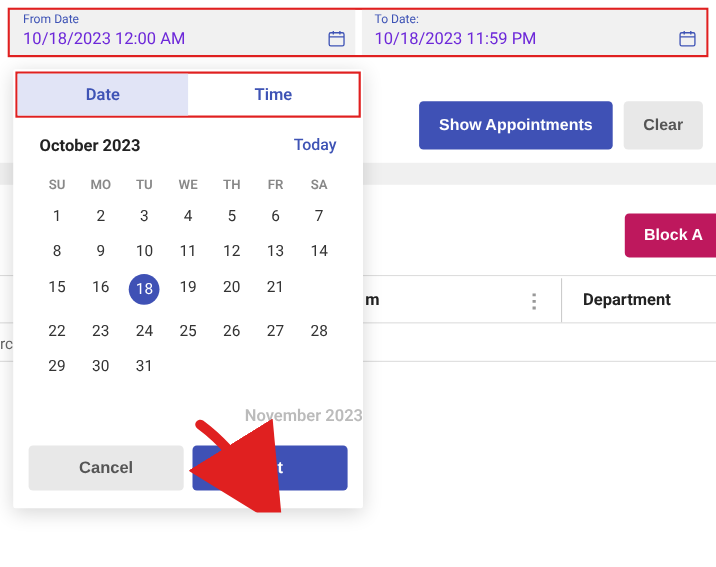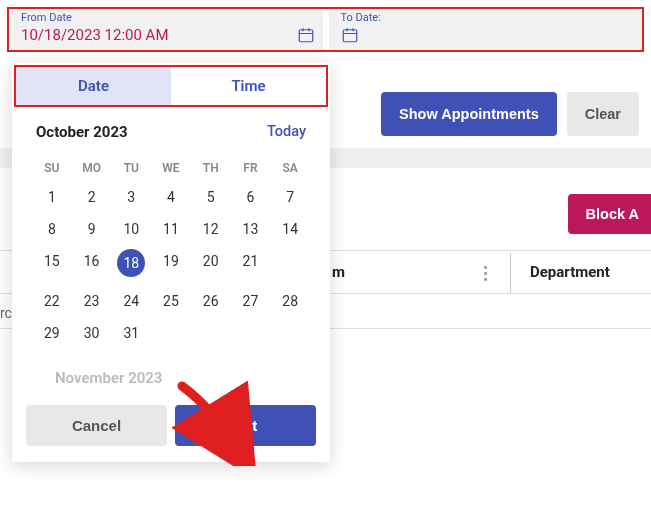--- a/index.html
+++ b/index.html
@@ -37,21 +37,21 @@
     color: #3e53b5;
     margin-bottom: 2px;
   }
   .field-row {
     display: flex;
     align-items: center;
     justify-content: space-between;
   }
   .field-value {
     font-size: 15px;
-    color: #be185d;
+    color: #6d28d9;
   }
   .cal-icon {
     width: 18px; height: 18px;
     stroke: #3e53b5; fill: none; stroke-width: 1.6;
   }
 
   
   .actions-row {
     position: absolute;
     right: 12px;
@@ -205,21 +205,21 @@
     display: inline-flex;
     width: 28px; height: 28px;
     border-radius: 50%;
     align-items: center;
     justify-content: center;
     margin-top: -4px;
   }
 
   .next-month {
     color: #bbb;
-    text-align: left;
+    text-align: right;
     font-size: 15px;
     font-weight: 600;
     padding: 12px 0 6px 0;
     margin-left: 43px;
   }
 
   .picker-actions {
     display: flex;
     gap: 8px;
     padding: 12px 14px 16px 14px;
@@ -247,20 +247,21 @@
       <div class="field-value">10/18/2023 12:00 AM</div>
       <svg class="cal-icon" viewBox="0 0 24 24">
           <rect x="3" y="5" width="18" height="16" rx="2"></rect>
           <path d="M3 10h18M8 3v4M16 3v4"></path>
         </svg>
     </div>
   </div>
   <div class="field-group">
     <div class="field-label">To Date:</div>
     <div class="field-row">
+      <div class="field-value">10/18/2023 11:59 PM</div>
       <svg class="cal-icon" viewBox="0 0 24 24">
           <rect x="3" y="5" width="18" height="16" rx="2"></rect>
           <path d="M3 10h18M8 3v4M16 3v4"></path>
         </svg>
     </div>
   </div>
 </div>
 
 <div class="actions-row">
   <button class="btn btn-primary">Show Appointments</button>

